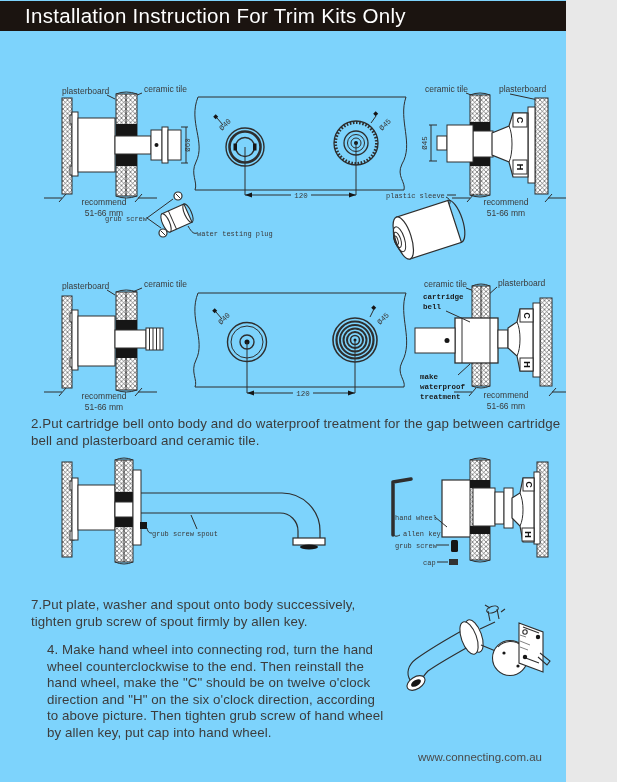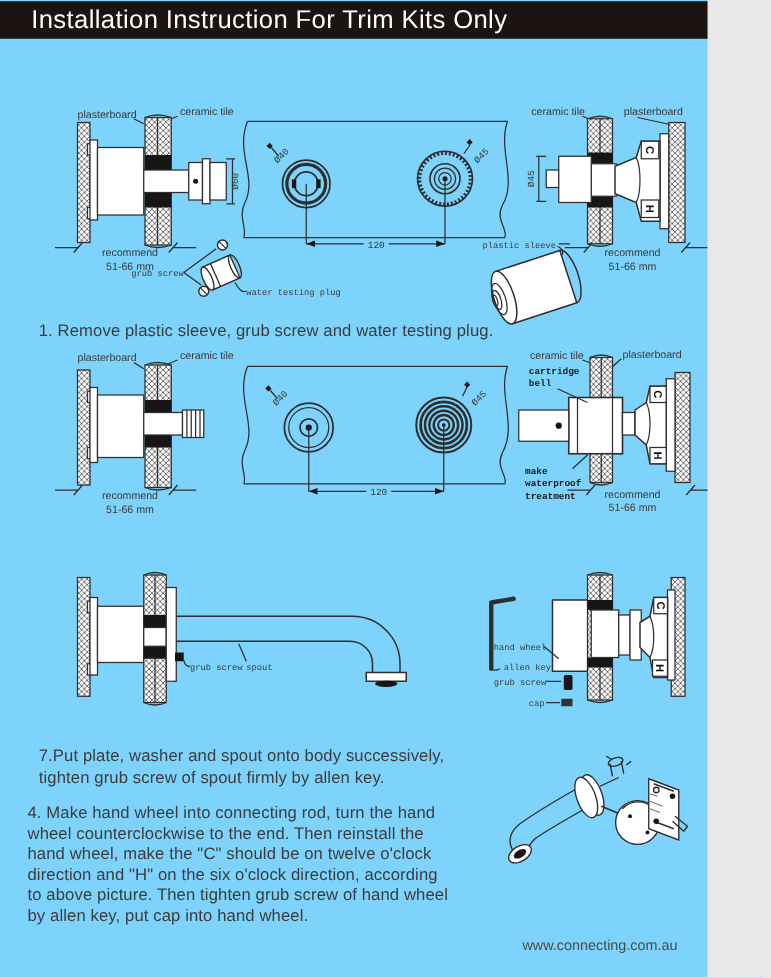--- a/index.html
+++ b/index.html
@@ -149,21 +149,20 @@
       <rect class="w" x="513" y="78" width="14" height="14"></rect>
       <text class="t-ch" text-anchor="middle" transform="rotate(90 520 85)" x="520" y="88">H</text>
       <path class="ln" d="M437,43 H429 M437,79 H429 M431,43 V79"></path>
       <text class="t-dim" text-anchor="middle" transform="rotate(-90 427 61)" x="427" y="61">Ø45</text>
       <text class="t-sans" text-anchor="middle" x="506" y="123">recommend</text>
       <text class="t-sans" text-anchor="middle" x="506" y="134">51-66 mm</text>
       <path class="ln" d="M452,116 H470 M548,116 H566 M467,120 L474,112 M545,120 L552,112"></path>
     </g>
   </svg>
 
-  <div class="step" style="top:257px;left:31px;width:578px">1. Remove plastic sleeve, grub screw and water testing plug.</div>
 
   <svg class="diagram" style="top:278px" width="617" height="134" viewBox="0 0 617 134">
     <g>
       <text class="t-sans" x="62" y="11">plasterboard</text>
       <path class="ln" d="M107,12 L115,17"></path>
       <text class="t-sans" x="144" y="9">ceramic tile</text>
       <path class="ln" d="M142,10 L130,15"></path>
       <rect x="62" y="18" width="10" height="92" fill="url(#xh)" stroke="#2e2e2e"></rect>
       <rect class="w" x="70" y="35" width="4" height="9"></rect>
       <rect class="w" x="70" y="80" width="4" height="9"></rect>
@@ -234,20 +233,22 @@
       <text class="t-monob" x="420" y="101">make</text>
       <text class="t-monob" x="420" y="111">waterproof</text>
       <text class="t-monob" x="420" y="121">treatment</text>
       <path class="ln" d="M458,97 L470,86"></path>
       <text class="t-sans" text-anchor="middle" x="506" y="120">recommend</text>
       <text class="t-sans" text-anchor="middle" x="506" y="131">51-66 mm</text>
       <path class="ln" d="M454,114 H472 M552,114 H568 M469,118 L476,110 M549,118 L556,110"></path>
     </g>
   </svg>
 
+  <div class="step" style="top:416px;left:31px;width:580px">2.Put cartridge bell onto body and do waterproof treatment for the gap between cartridge
+bell and plasterboard and ceramic tile.</div>
 
   <svg class="diagram" style="top:452px" width="617" height="140" viewBox="0 0 617 140">
     <g>
       <rect x="62" y="10" width="10" height="95" fill="url(#xh)" stroke="#2e2e2e"></rect>
       <rect class="w" x="70" y="29" width="4" height="9"></rect>
       <rect class="w" x="70" y="79" width="4" height="9"></rect>
       <rect class="w" x="72" y="26" width="6" height="62"></rect>
       <rect class="w" x="78" y="33" width="37" height="45"></rect>
       <path class="ln" d="M115,8 Q124,4 133,8 M115,110 Q124,114 133,110"></path>
       <rect x="115" y="8" width="18" height="102" fill="url(#xh)" stroke="#2e2e2e"></rect>
@@ -294,21 +295,21 @@
       <rect class="w" x="523" y="26" width="11" height="13"></rect>
       <text class="t-ch" text-anchor="middle" transform="rotate(90 528.5 32.5)" x="528.5" y="35.5">C</text>
       <rect class="w" x="522" y="76" width="12" height="13"></rect>
       <text class="t-ch" text-anchor="middle" transform="rotate(90 528 82.5)" x="528" y="85.5">H</text>
     </g>
   </svg>
 
   <div class="step" style="top:597px;left:31px;width:380px">7.Put plate, washer and spout onto body successively,
 tighten grub screw of spout firmly by allen key.</div>
 
-  <div class="step" style="top:642px;left:22px;width:356px">4. Make hand wheel into connecting rod, turn the hand
+  <div class="step" style="top:642px;left:47px;width:356px">4. Make hand wheel into connecting rod, turn the hand
 wheel counterclockwise to the end. Then reinstall the
 hand wheel, make the "C" should be on twelve o'clock
 direction and "H" on the six o'clock direction, according
 to above picture. Then tighten grub screw of hand wheel
 by allen key, put cap into hand wheel.</div>
 
   <svg class="diagram" style="top:595px;left:352px" width="260" height="155" viewBox="0 0 260 155">
     <g class="ln" stroke-width="1.1">
       <path d="M113,34 C95,44 78,54 64,64 C56,70 54,78 58,85"></path>
       <path d="M116,52 C100,61 86,69 76,76 C72,80 70,83 70,86"></path>

